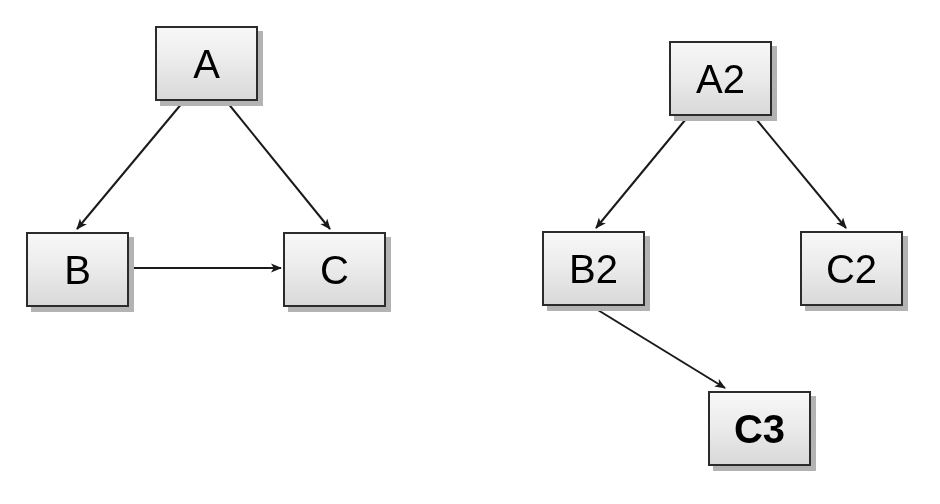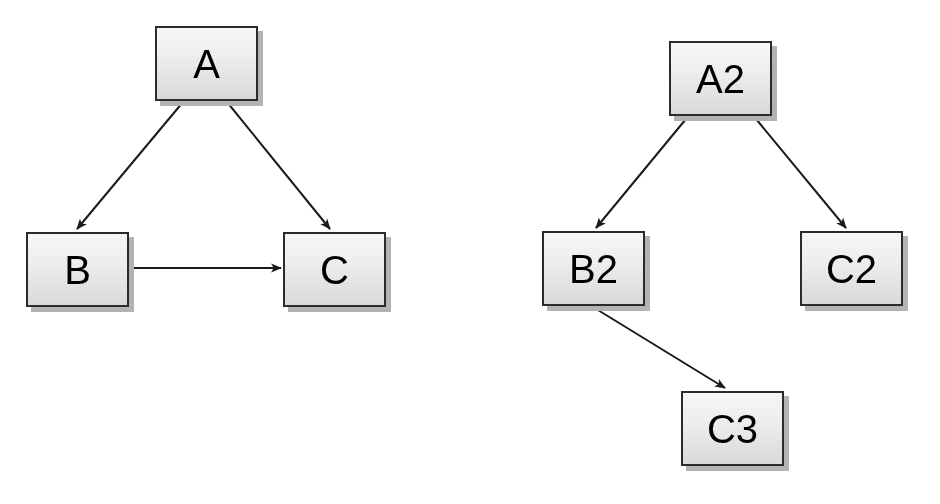--- a/index.html
+++ b/index.html
@@ -74,17 +74,17 @@
       </div>
       <div class="node" style="left: 669px; top: 25px; margin-top: 16px;">
         <span>A2</span>
       </div>
       <div class="node" style="left: 542px; top: 231px; text-align: right;">
         <span>B2</span>
       </div>
       <div class="node" style="left: 800px; top: 231px;">
         <span>C2</span>
       </div>
-      <div class="node" style="left: 681px; top: 391px;">
+      <div class="node" style="left: 708px; top: 391px; font-weight: bold;">
         <span>C3</span>
       </div>
     </div>
 </div>
 
 </body></html>

